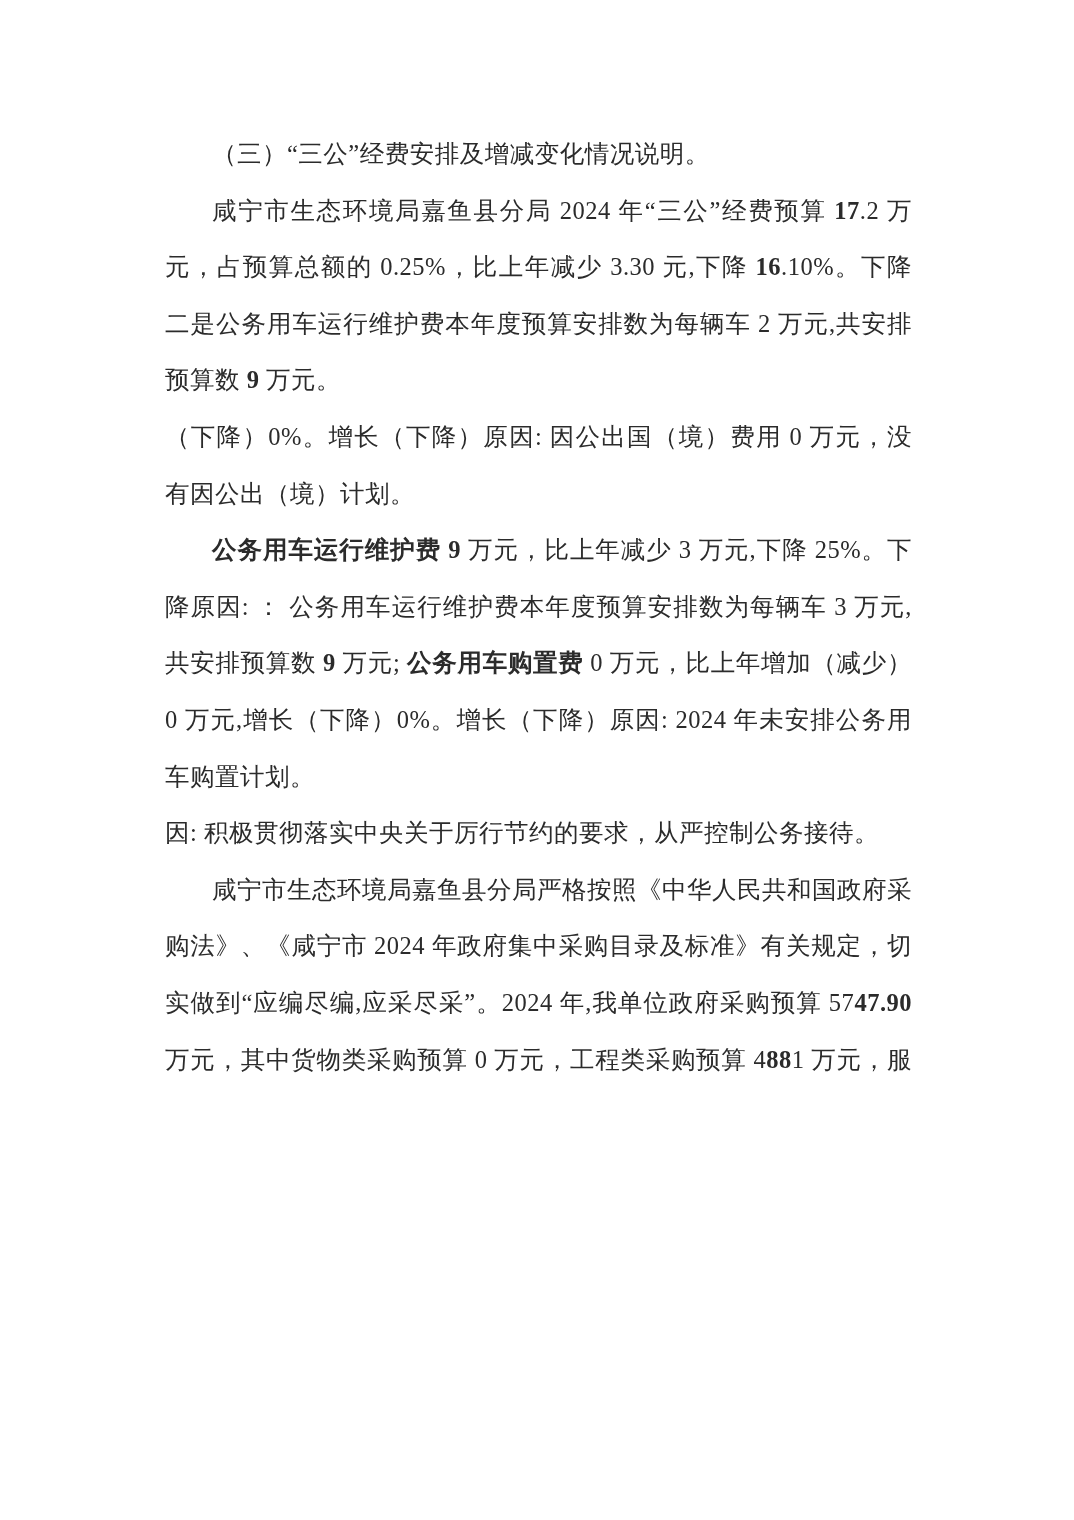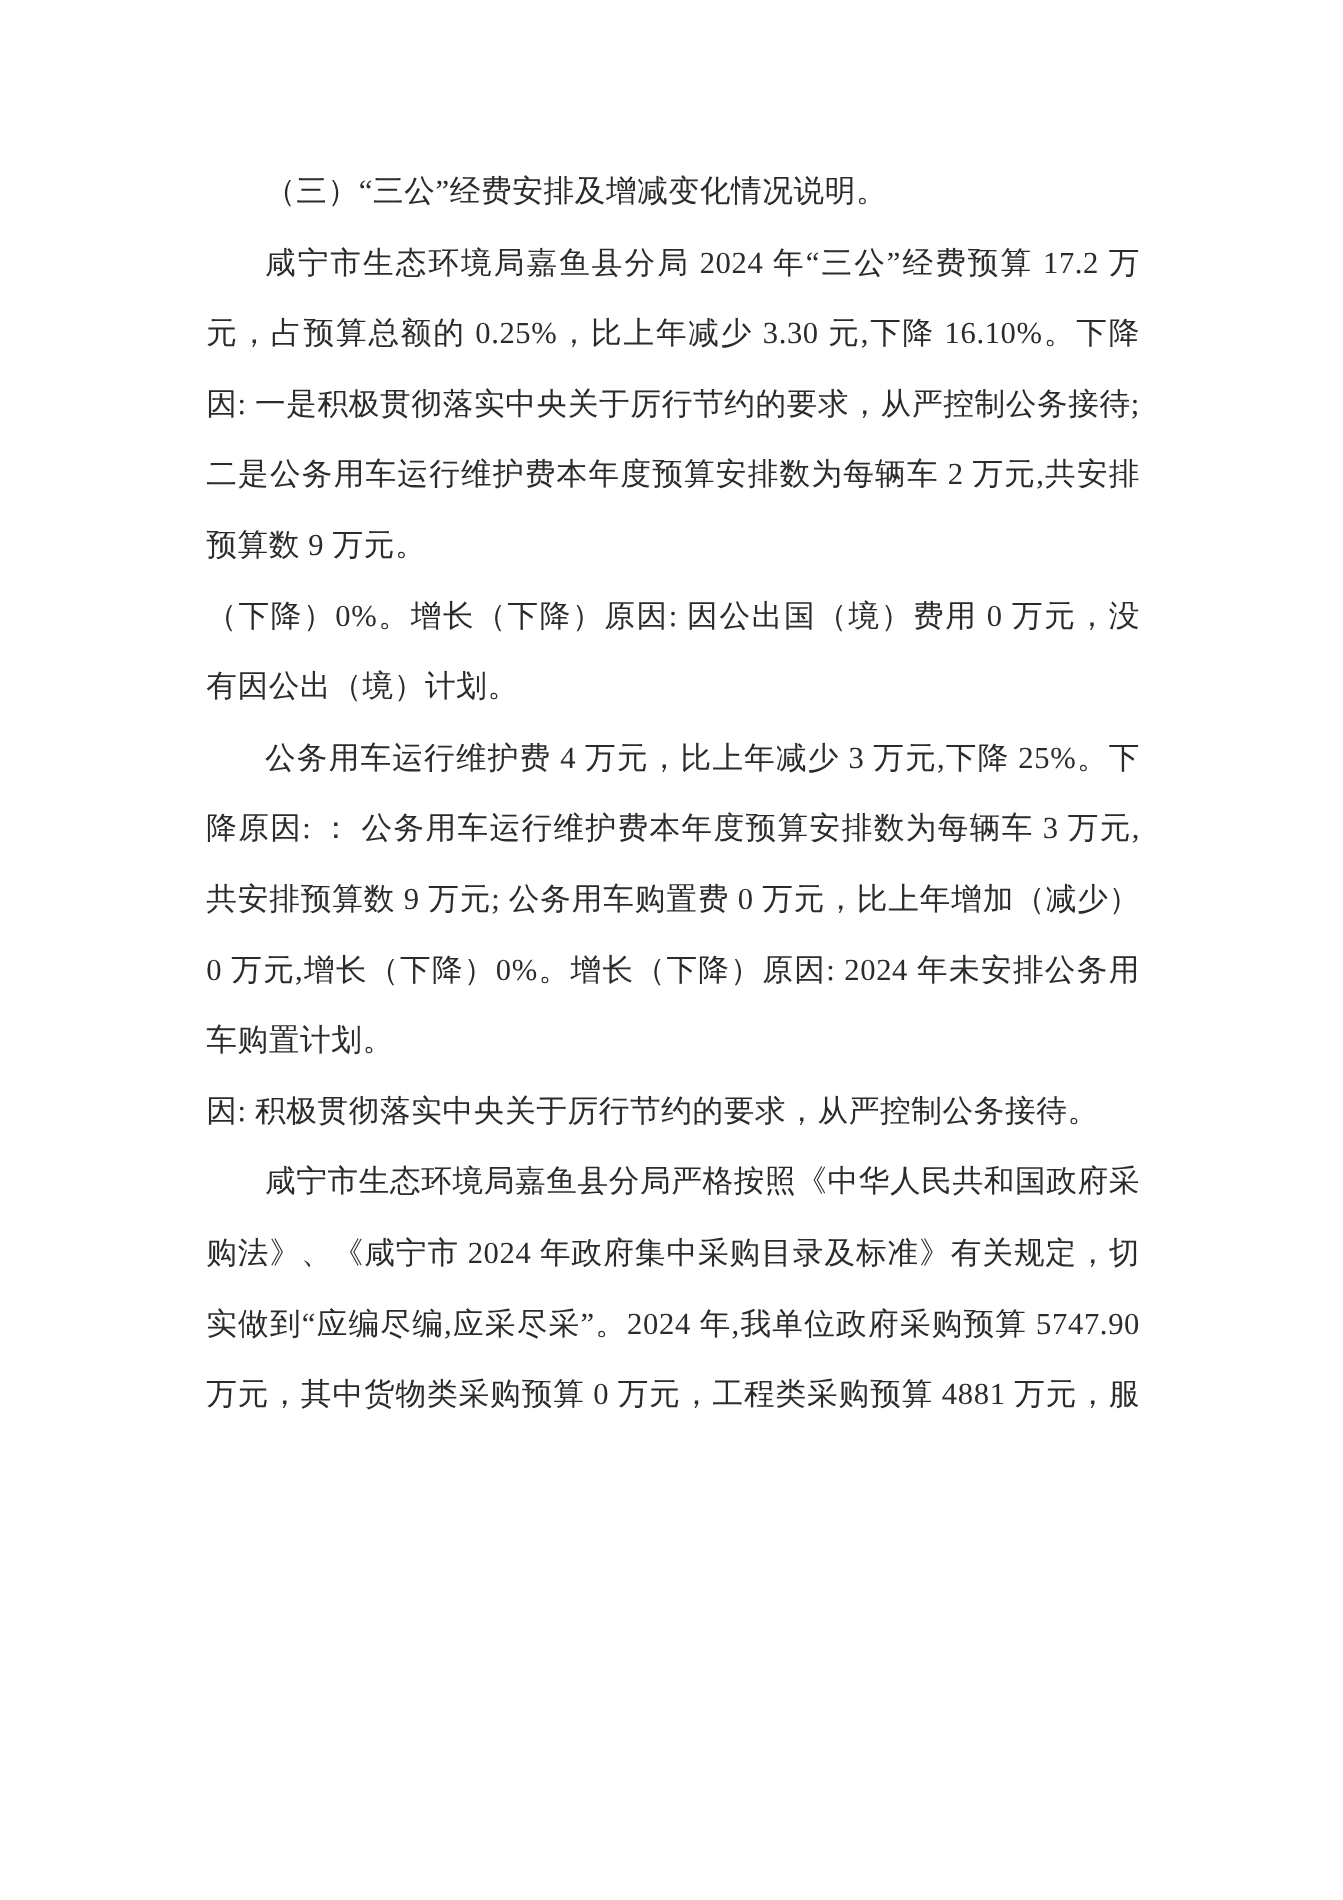--- a/index.html
+++ b/index.html
@@ -33,37 +33,36 @@
     white-space: pre-wrap;
   }
   .line.justify {
     text-align: justify;
     text-align-last: justify;
   }
   .line.indent {
     text-indent: 47px;
   }
   .run.bold {
-    font-weight: 400;
+    font-weight: 700;
   }
 </style>
 </head>
 <body>
 
 <div class="page">
   <div class="doc" id="doc">
       <div class="line indent"><span class="run">（三）“三公”经费安排及增减变化情况说明。</span></div>
       <div class="line indent justify"><span class="run">咸宁市生态环境局嘉鱼县分局 2024 年“三公”经费预算 </span><span class="run bold">17</span><span class="run">.2 万</span></div>
       <div class="line justify"><span class="run">元，占预算总额的 0.25%，比上年减少 3.30 元,下降 </span><span class="run bold">16</span><span class="run">.10%。下降原</span></div>
-      <div class="line justify"><span class="run">因: 一是积极贯彻落实中央关于厉行节约的要求，从严控制公务接待;</span></div>
       <div class="line justify"><span class="run">二是公务用车运行维护费本年度预算安排数为每辆车 2 万元,共安排</span></div>
       <div class="line"><span class="run">预算数 </span><span class="run bold">9</span><span class="run"> 万元。</span></div>
       <div class="line justify"><span class="run">（下降）0%。增长（下降）原因: 因公出国（境）费用 0 万元，没</span></div>
       <div class="line"><span class="run">有因公出（境）计划。</span></div>
-      <div class="line indent justify"><span class="run bold">公务用车运行维护费 4</span><span class="run"> 万元，比上年减少 3 万元,下降 25%。下</span></div>
+      <div class="line indent justify"><span class="run bold">公务用车运行维护费 9</span><span class="run"> 万元，比上年减少 3 万元,下降 25%。下</span></div>
       <div class="line justify"><span class="run">降原因: ： 公务用车运行维护费本年度预算安排数为每辆车 3 万元,</span></div>
       <div class="line justify"><span class="run">共安排预算数 </span><span class="run bold">9</span><span class="run"> 万元; </span><span class="run bold">公务用车购置费</span><span class="run"> 0 万元，比上年增加（减少）</span></div>
       <div class="line justify"><span class="run">0 万元,增长（下降）0%。增长（下降）原因: 2024 年未安排公务用</span></div>
       <div class="line"><span class="run">车购置计划。</span></div>
       <div class="line"><span class="run">因: 积极贯彻落实中央关于厉行节约的要求，从严控制公务接待。</span></div>
       <div class="line indent justify"><span class="run">咸宁市生态环境局嘉鱼县分局严格按照《中华人民共和国政府采</span></div>
       <div class="line justify"><span class="run">购法》、《咸宁市 2024 年政府集中采购目录及标准》有关规定，切</span></div>
       <div class="line justify"><span class="run">实做到“应编尽编,应采尽采”。2024 年,我单位政府采购预算 57</span><span class="run bold">47.90</span></div>
       <div class="line justify"><span class="run">万元，其中货物类采购预算 0 万元，工程类采购预算 4</span><span class="run bold">88</span><span class="run">1 万元，服</span></div>
     </div>

